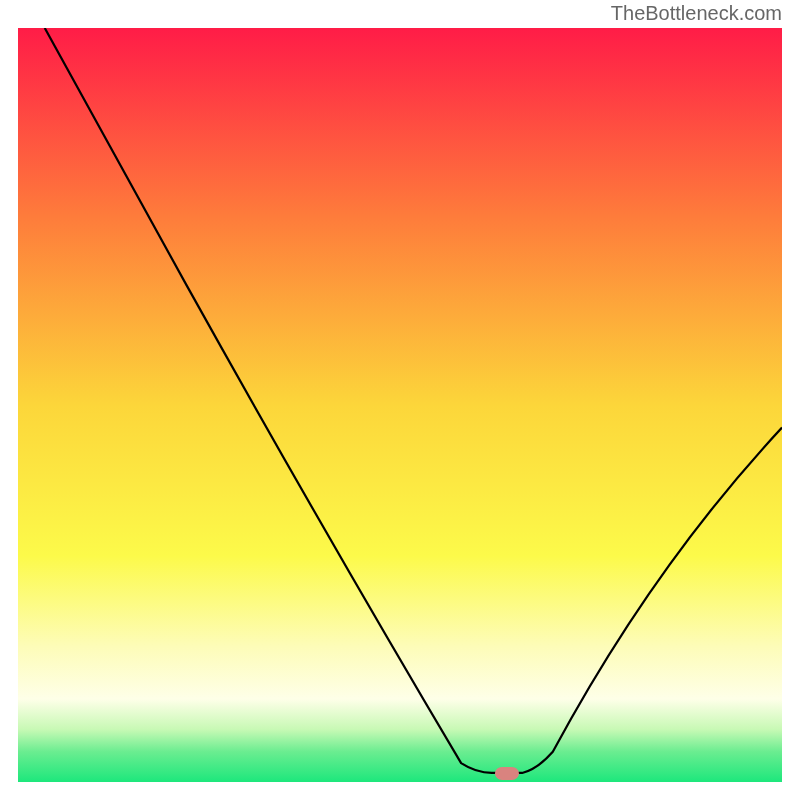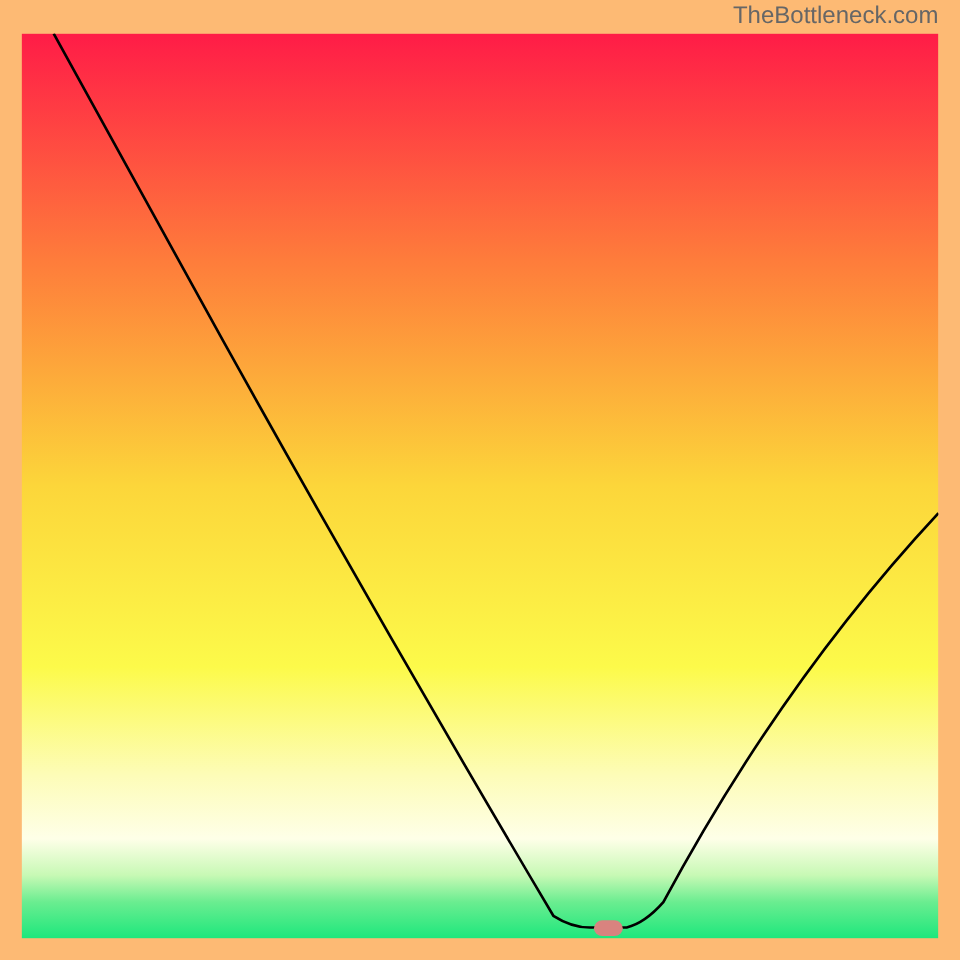--- a/index.html
+++ b/index.html
@@ -8,21 +8,21 @@
     width: 800px;
     height: 800px;
     background: #000;
     font-family: Arial, sans-serif;
     position: relative;
   }
   .container {
     width: 800px;
     height: 800px;
     position: relative;
-    background: #fdba74;
+    background: #ffffff;
   }
   .watermark {
     position: absolute;
     top: 2px;
     right: 18px;
     color: #666;
     font-size: 20px;
     font-weight: normal;
     z-index: 10;
   }

